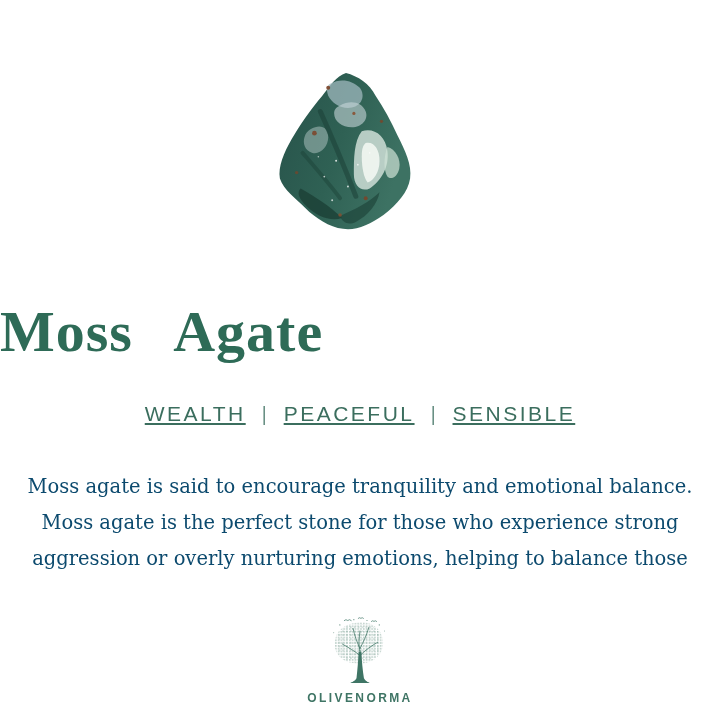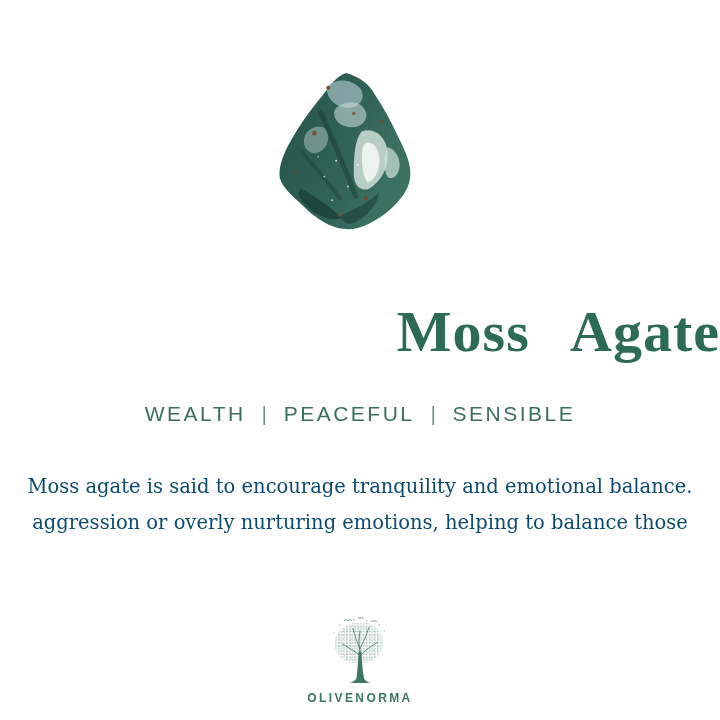--- a/index.html
+++ b/index.html
@@ -21,21 +21,21 @@
     height: 164px;
   }
 
   
   .title {
     position: absolute;
     top: 299px;
     left: 0;
     width: 720px;
     margin: 0;
-    text-align: right;
+    text-align: left;
     font-family: "Liberation Serif", serif;
     font-weight: 700;
     font-size: 58px;
     line-height: 66px;
     letter-spacing: 1px;
     word-spacing: 28px;
     color: #2e6b57;
   }
 
   
@@ -43,20 +43,21 @@
     position: absolute;
     top: 402px;
     left: 0;
     width: 720px;
     text-align: center;
     font-family: "Liberation Sans", sans-serif;
     font-size: 21px;
     line-height: 24px;
     letter-spacing: 2.5px;
     color: #3b6e5e;
+    text-decoration: underline;
   }
   .trait-sep {
     display: inline-block;
     padding: 0 15px;
     font-weight: 400;
     transform: scaleX(0.7);
     color: #3b6e5e;
   }
 
   
@@ -151,20 +152,21 @@
   </div>
 
   <h1 class="title">Moss Agate</h1>
 
   <div class="traits">
     <span>WEALTH</span><span class="trait-sep">|</span><span>PEACEFUL</span><span class="trait-sep">|</span><span>SENSIBLE</span>
   </div>
 
   <div class="description">
     <div class="line">Moss agate is said to encourage tranquility and emotional balance.</div>
+    <div class="line">Moss agate is the perfect stone for those who experience strong</div>
     <div class="line">aggression or overly nurturing emotions, helping to balance those</div>
   </div>
 
   <div class="logo">
     <svg viewBox="0 0 70 80" xmlns="http://www.w3.org/2000/svg">
       <defs>
         <pattern id="leafDots1" width="3.2" height="3.2" patternUnits="userSpaceOnUse">
           <circle cx="1" cy="1" r="0.62" fill="#4a7d6c"></circle>
         </pattern>
         <pattern id="leafDots2" width="4.4" height="4.4" patternUnits="userSpaceOnUse" patternTransform="translate(1.6,1.8)">

